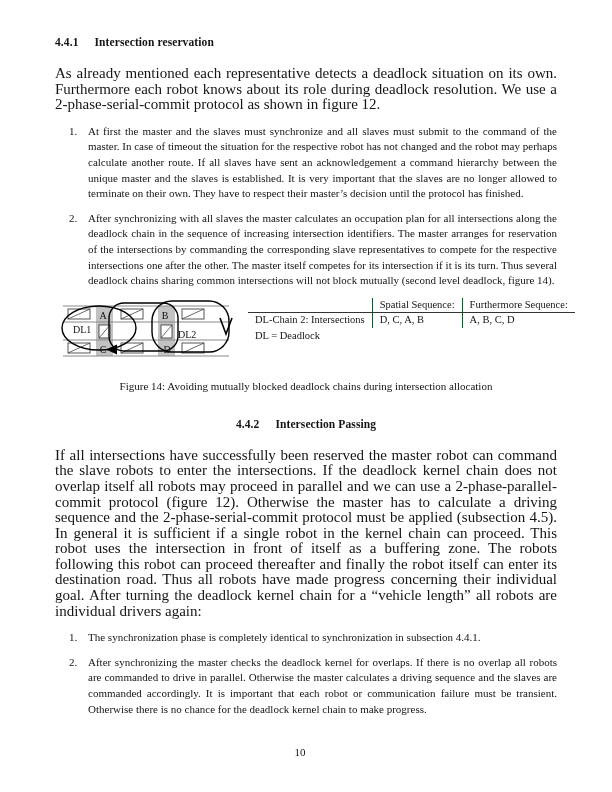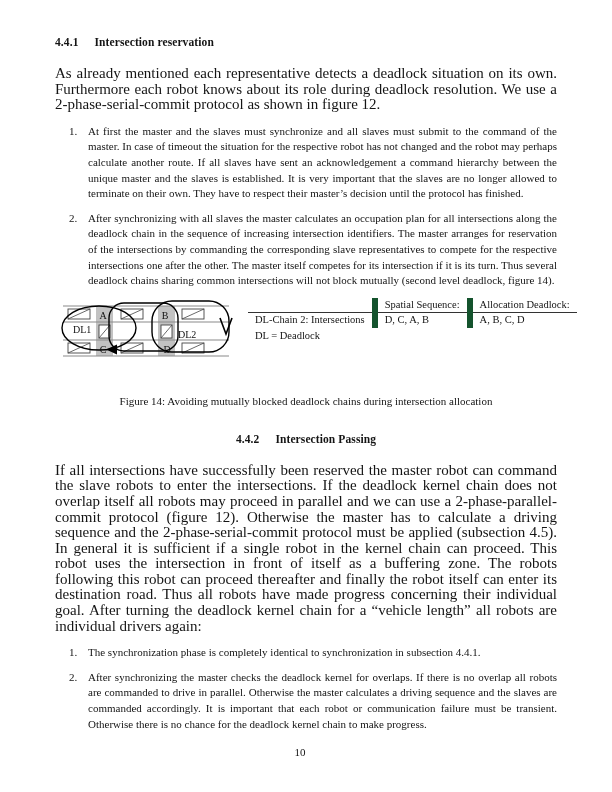--- a/index.html
+++ b/index.html
@@ -48,26 +48,26 @@
   .diagram-wrap { flex:0 0 auto; }
   .fig-table-wrap { margin-left:6px; font-size:10.5px; }
   table.fig-table { border-collapse:collapse; }
   .fig-table td {
     padding:0 7px 1px 7px;
     vertical-align:top;
     white-space:nowrap;
     line-height:13.5px;
   }
   .fig-table tr.hdr td { border-bottom:1px solid #333; }
-  .fig-table td.sep { border-left:6px solid #14532d; }
+  .fig-table td.sep { border-left:1px solid #14532d; }
   .fig-note { padding:1px 7px; line-height:13.5px; }
   .fig-caption {
     text-align:center;
     font-size:11px;
-    margin-top:23px;
+    margin-top:8px;
   }
   .footer-page {
     position:absolute;
     left:0; right:12px; bottom:34px;
     text-align:center;
     font-size:11px;
   }
   svg text {
     font-family:"Liberation Serif","DejaVu Serif",serif;
     fill:#111;
@@ -146,21 +146,21 @@
         <text x="123" y="40" font-size="10">DL2</text>
       </svg>
     </div>
 
     <div class="fig-table-wrap">
       <table class="fig-table">
         <tbody>
           <tr class="hdr">
             <td></td>
             <td class="sep">Spatial Sequence:</td>
-            <td class="sep">Allocation Deadlock:</td>
+            <td class="sep">Furthermore Sequence:</td>
           </tr>
           <tr>
             <td>DL-Chain 2: Intersections</td>
             <td class="sep">D, C, A, B</td>
             <td class="sep">A, B, C, D</td>
           </tr>
         </tbody>
       </table>
       <div class="fig-note">DL = Deadlock</div>
     </div>

